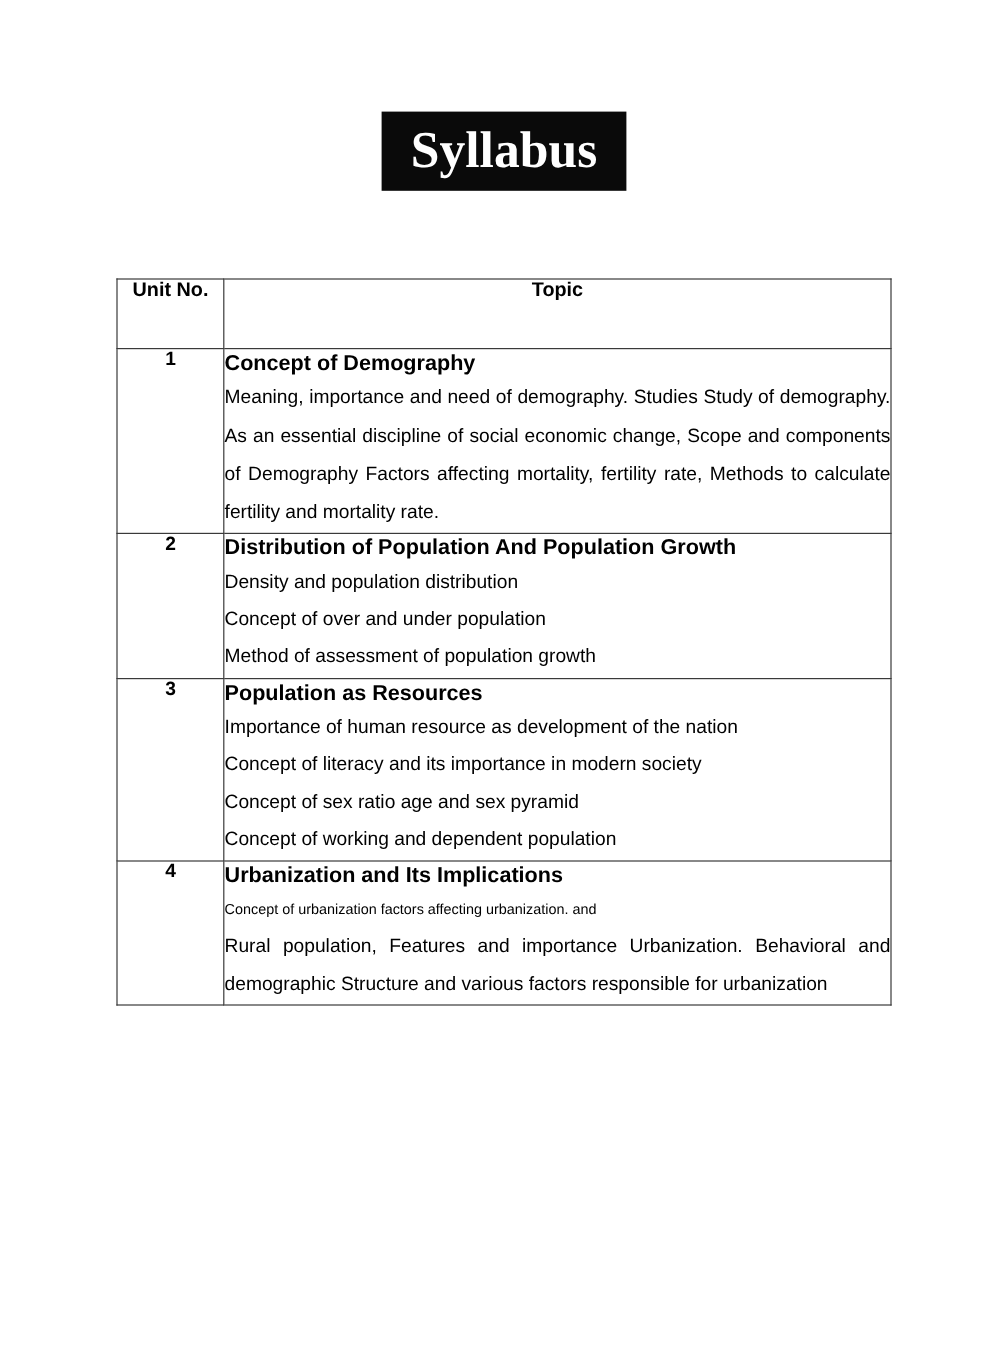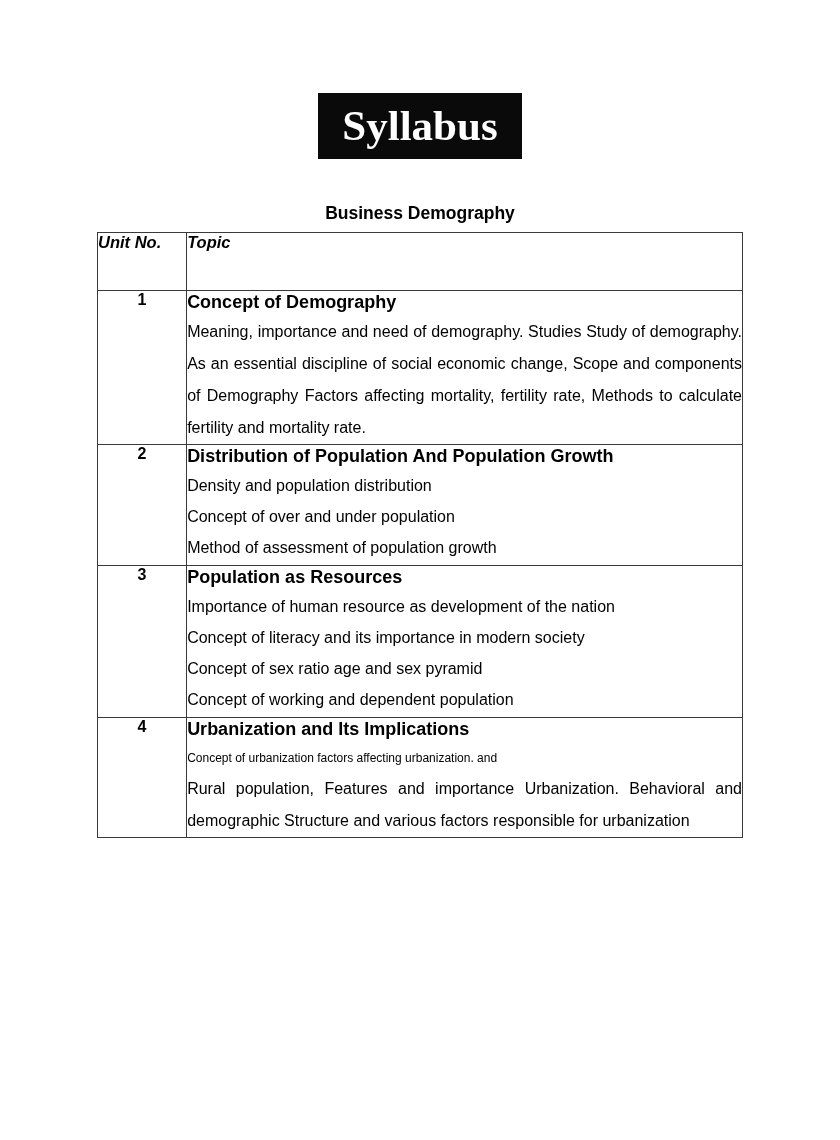--- a/index.html
+++ b/index.html
@@ -79,27 +79,26 @@
   .syllabus-table th {
     border: 1.3px solid #3a3a3a;
     vertical-align: top;
     padding: 0;
   }
   .col-unit { width: 89px; }
   .col-topic { width: 555px; }
 
   
   .hdr-unit, .hdr-topic {
-    text-align: left;
+    text-align: center;
     font-weight: bold;
     font-size: 16.5px;
     height: 58px;
     padding-top: 6px;
     box-sizing: border-box;
-    font-style: italic;
   }
 
   
   .cell-unit {
     text-align: center;
     font-weight: bold;
     font-size: 16px;
     padding-top: 11px;
     box-sizing: border-box;
   }
@@ -149,21 +148,20 @@
 </head>
 <body>
 
 <div class="page">
 
   <div class="title-banner-wrap">
     <span class="title-banner">Syllabus</span>
   </div>
 
 
-  <div class="subtitle subtitle-2">Business Demography</div>
 
   <table class="syllabus-table">
     <colgroup>
       <col class="col-unit">
       <col class="col-topic">
     </colgroup>
     <thead>
       <tr>
         <th class="hdr-unit">Unit No.</th>
         <th class="hdr-topic">Topic</th>

